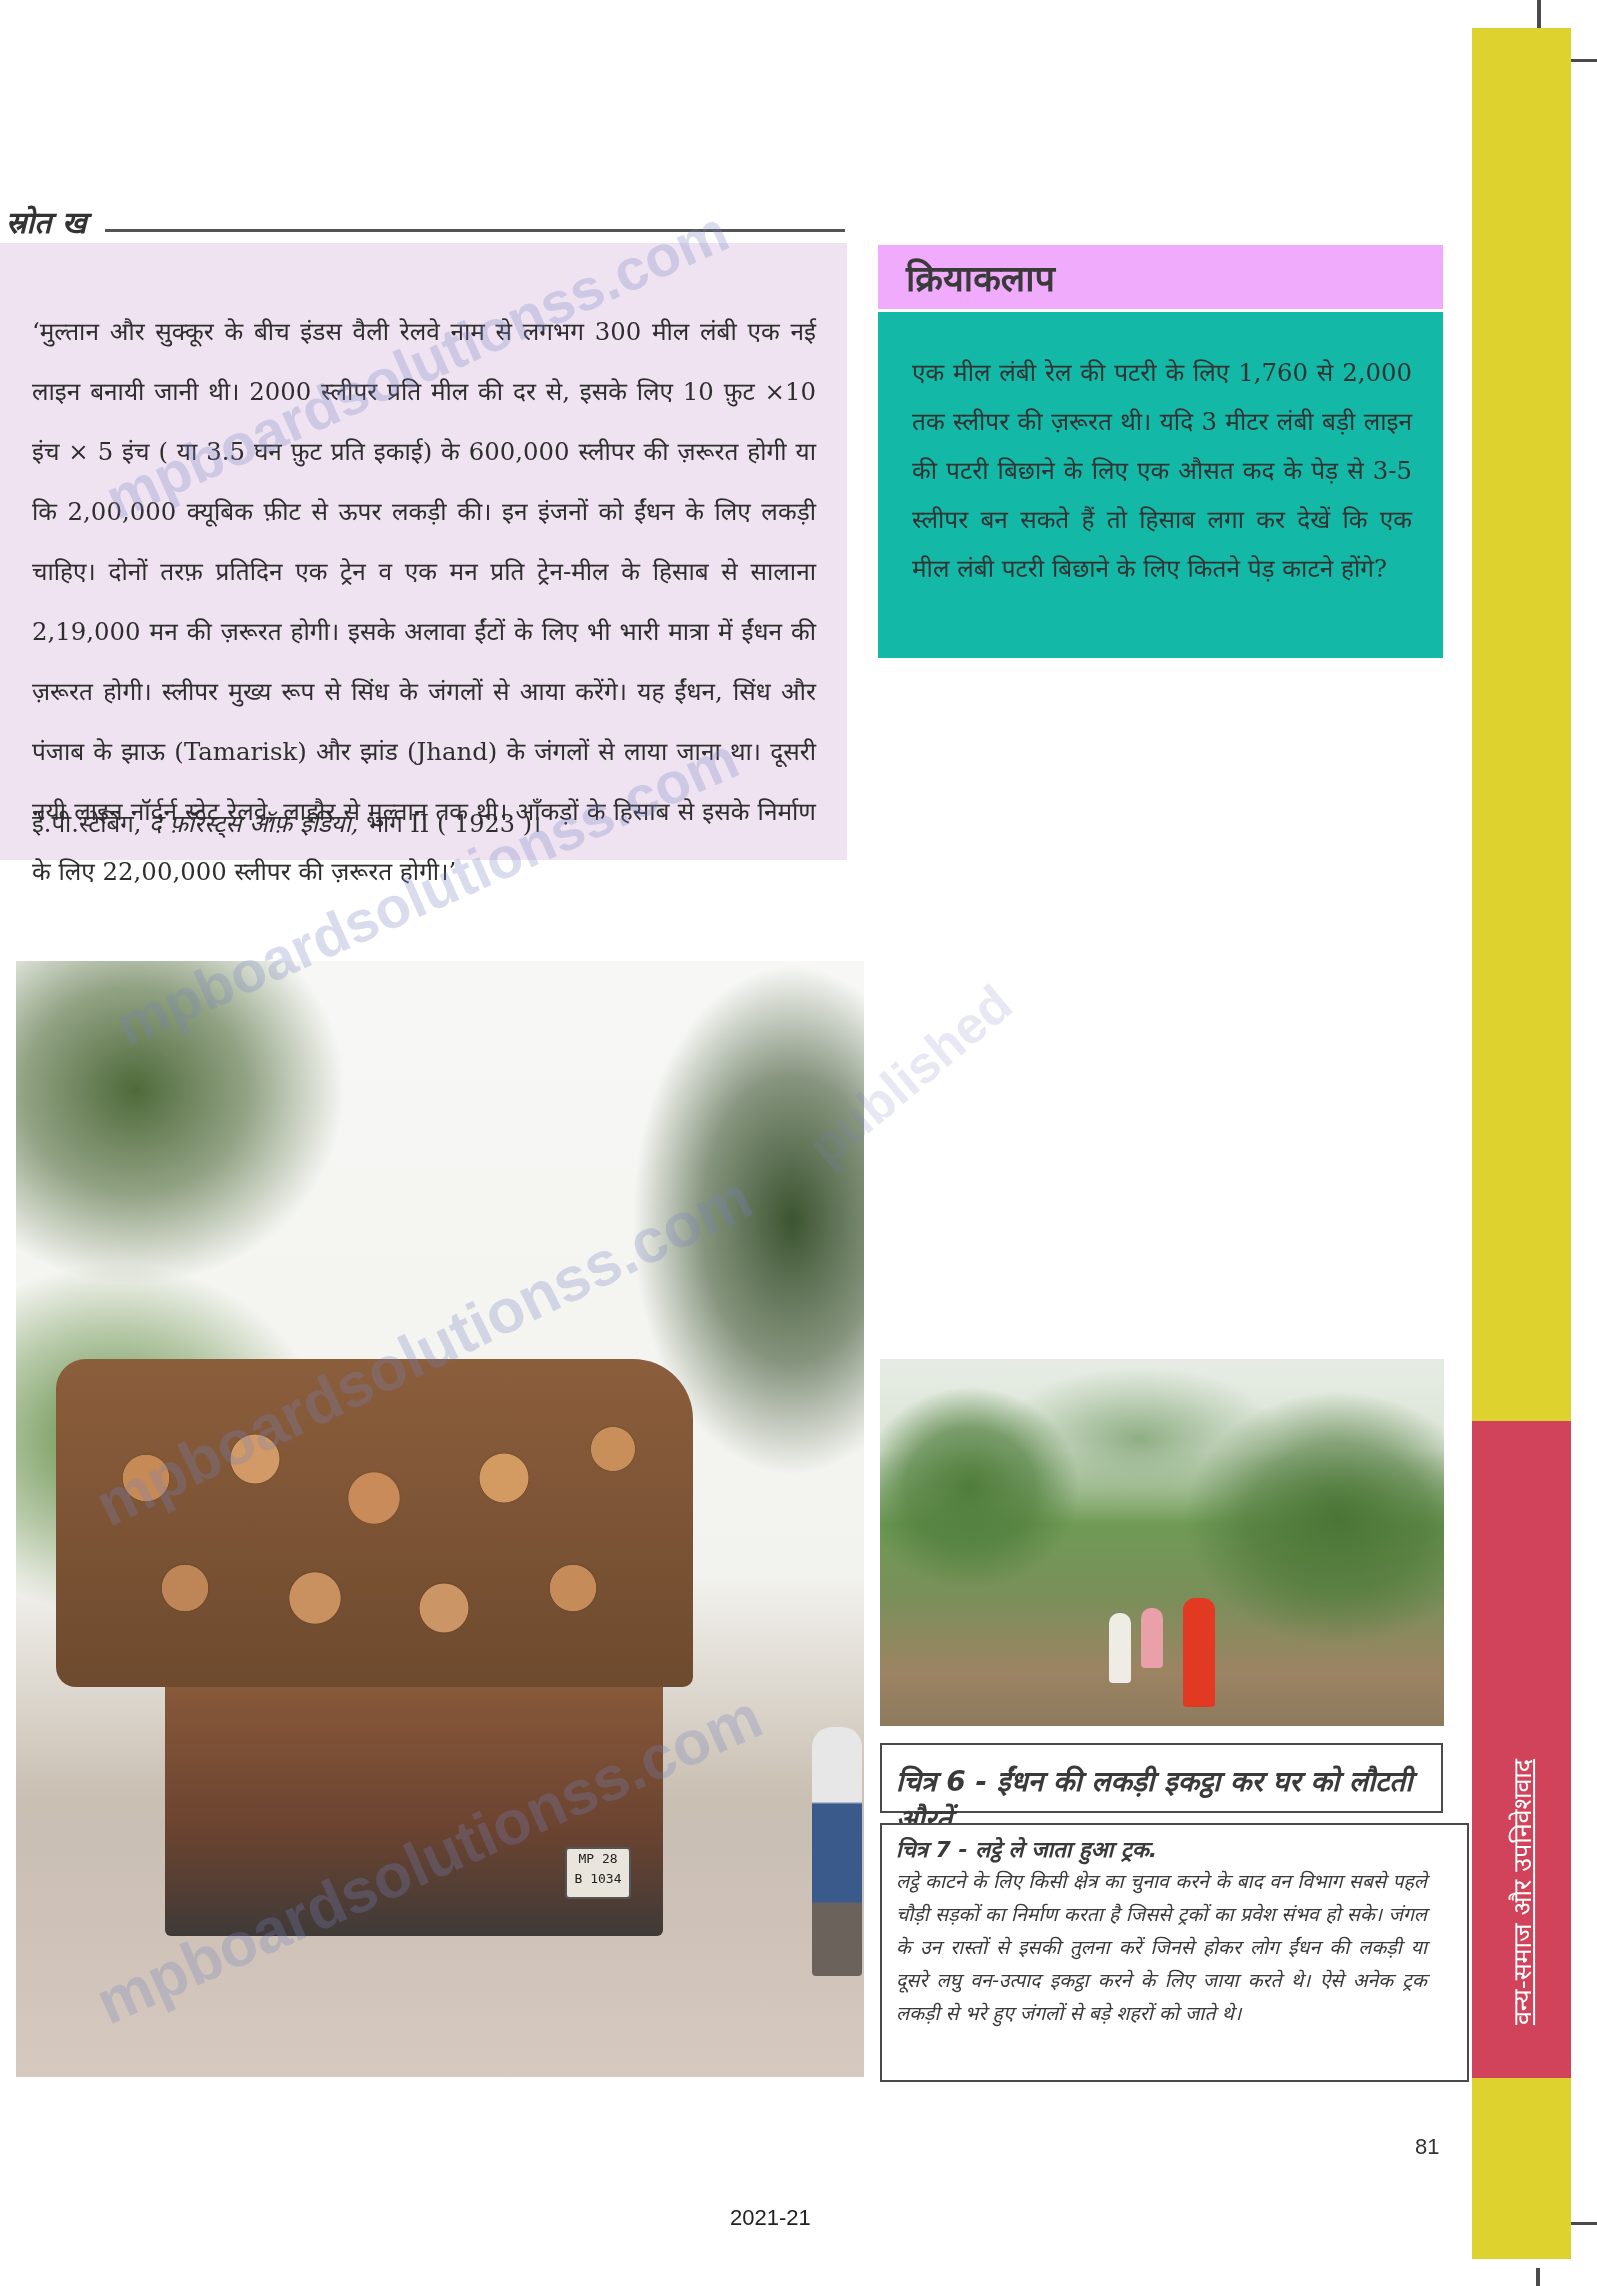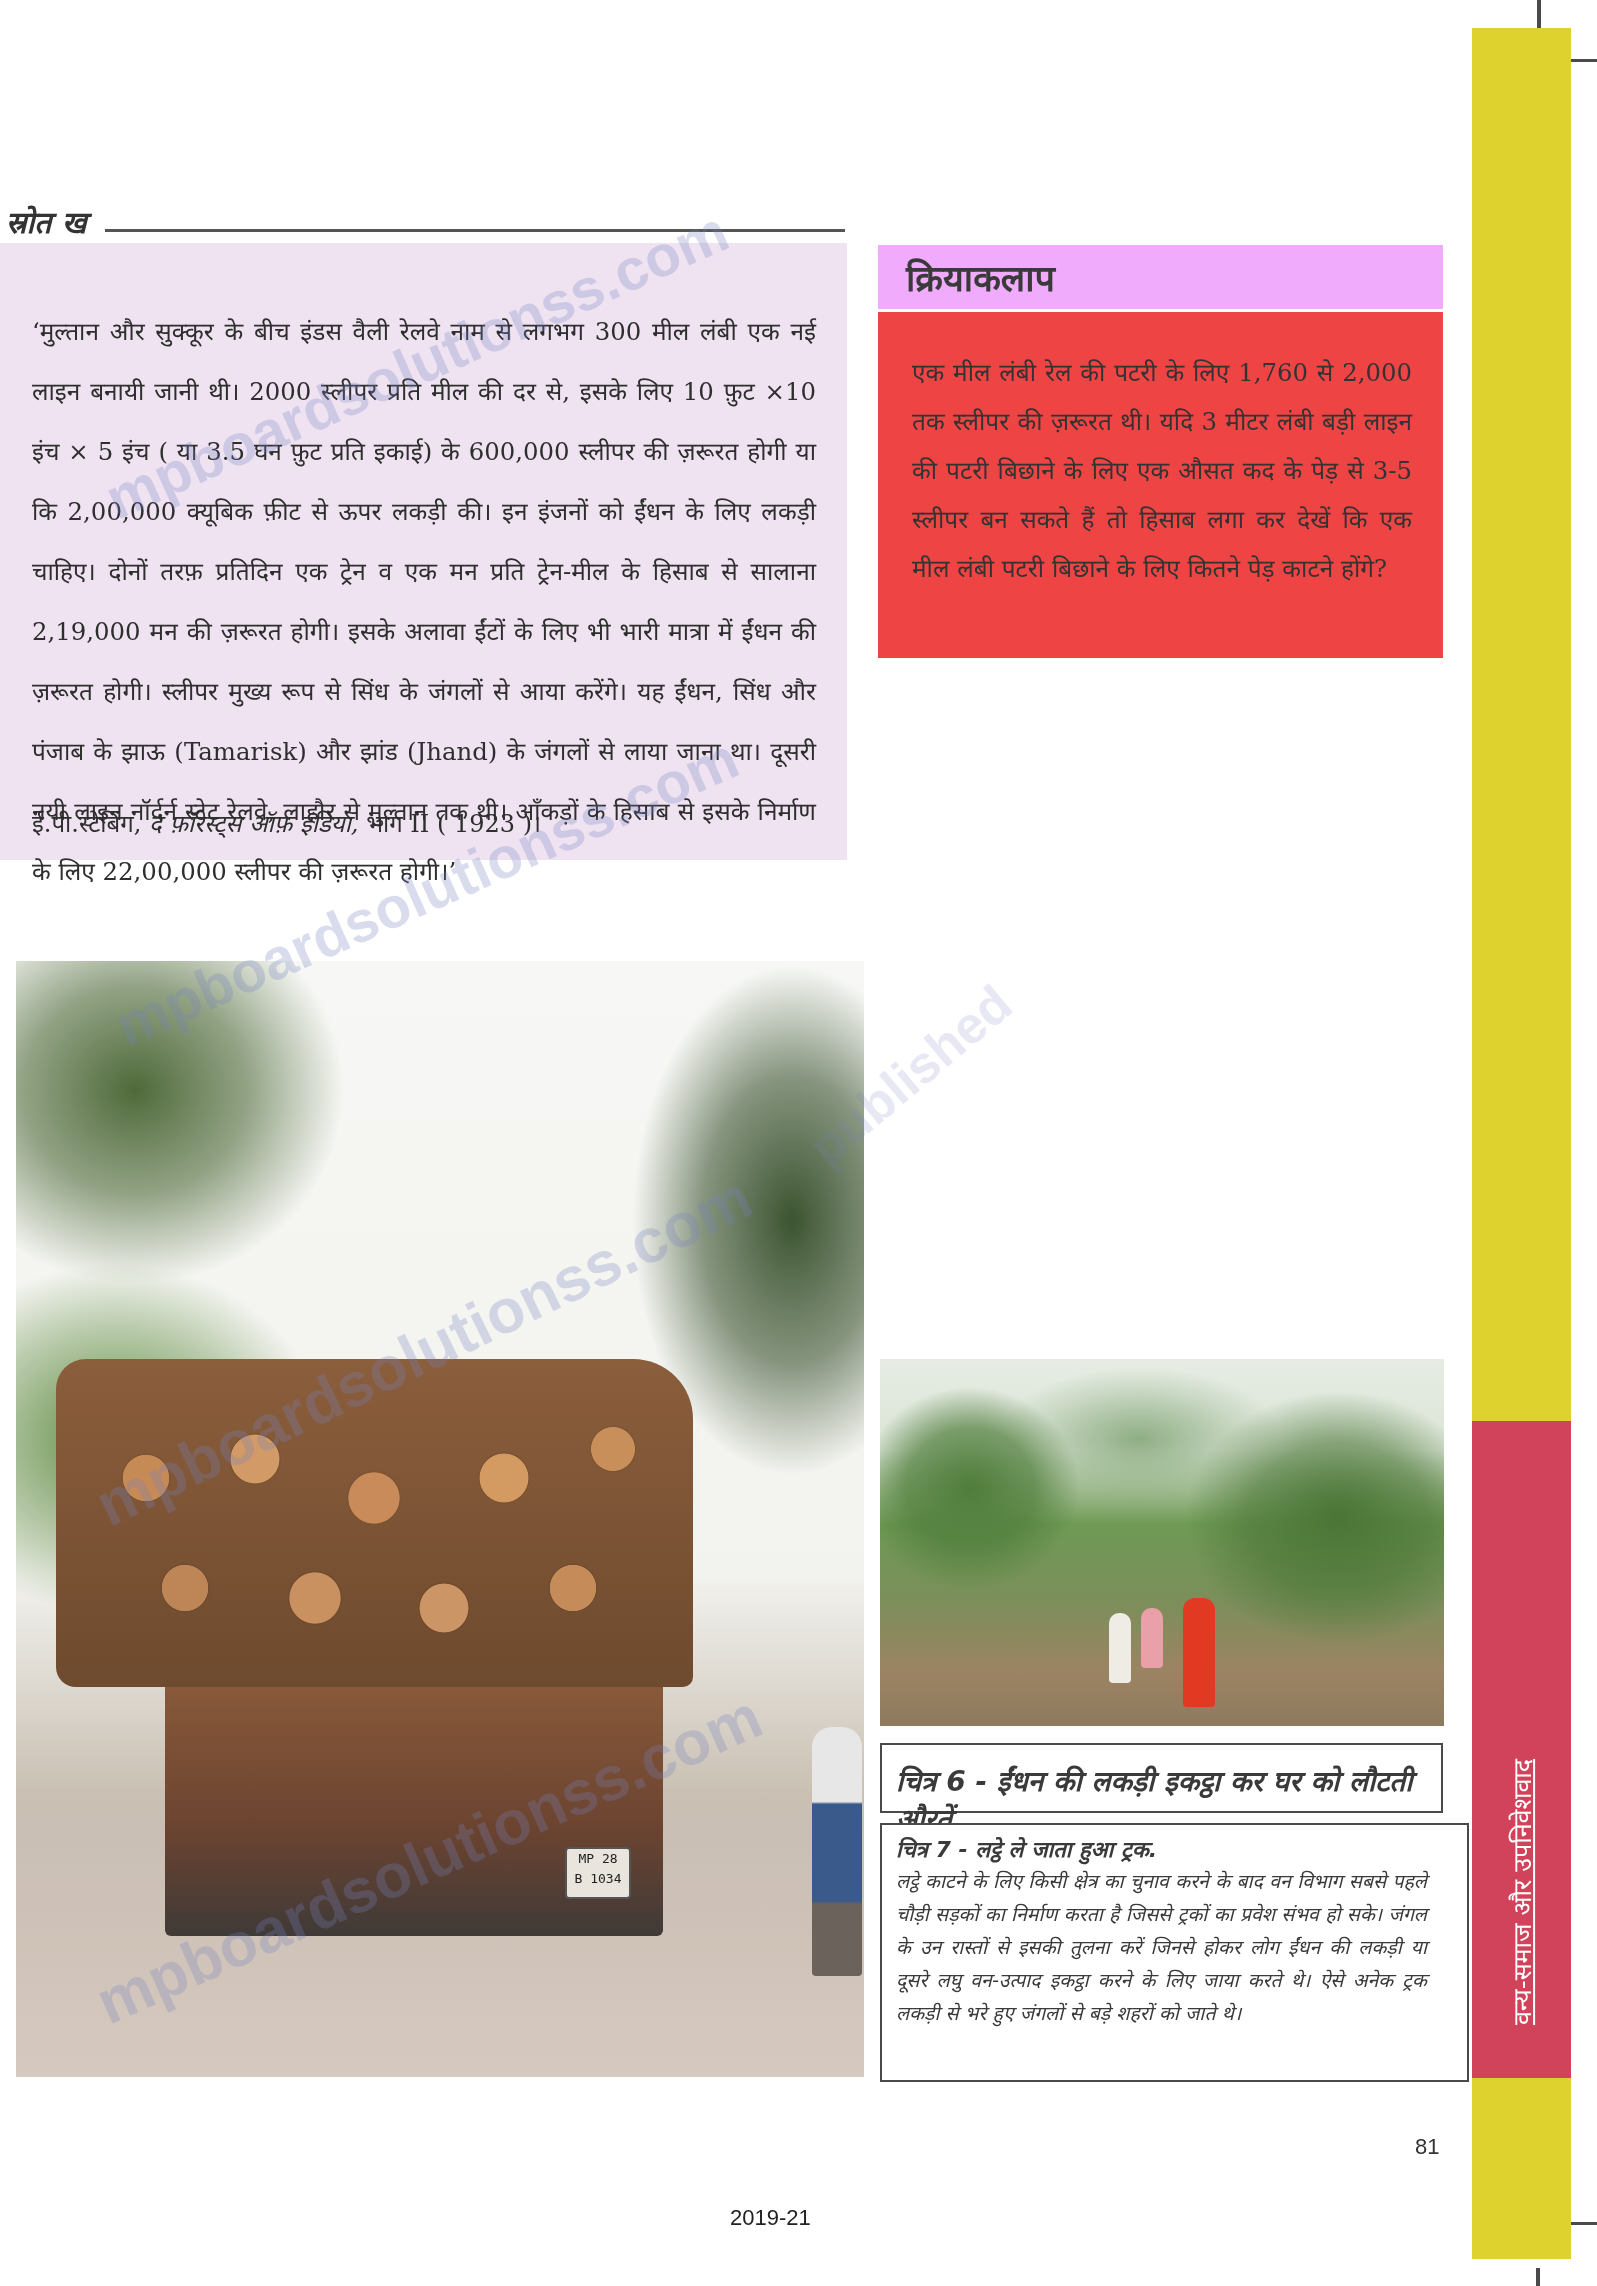--- a/index.html
+++ b/index.html
@@ -51,21 +51,21 @@
   .act-head {
     position: absolute; left: 878px; top: 245px; width: 565px; height: 64px;
     background: #f0abfc;
   }
   .act-title {
     position: absolute; left: 28px; top: 8px; font-size: 36px; font-weight: bold;
     font-family: "DejaVu Sans", sans-serif; color: #3a3a3a;
   }
   .act-body {
     position: absolute; left: 878px; top: 312px; width: 565px; height: 346px;
-    background: #ef4444;
+    background: #14b8a6;
   }
   .act-text {
     position: absolute; left: 34px; top: 36px; width: 500px;
     font-size: 24.4px; line-height: 49px; text-align: justify; color: #333;
   }
 
   
   .photo-truck {
     position: absolute; left: 16px; top: 961px; width: 848px; height: 1116px; overflow: hidden;
     background:
@@ -197,20 +197,20 @@
 
 <div class="cap6">
   <span>चित्र 6 - ईंधन की लकड़ी इकट्ठा कर घर को लौटती औरतें.</span>
 </div>
 <div class="cap7">
   <div class="cap7-title">चित्र 7 - लट्ठे ले जाता हुआ ट्रक.</div>
   <div class="cap7-text">लट्ठे काटने के लिए किसी क्षेत्र का चुनाव करने के बाद वन विभाग सबसे पहले चौड़ी सड़कों का निर्माण करता है जिससे ट्रकों का प्रवेश संभव हो सके। जंगल के उन रास्तों से इसकी तुलना करें जिनसे होकर लोग ईंधन की लकड़ी या दूसरे लघु वन-उत्पाद इकट्ठा करने के लिए जाया करते थे। ऐसे अनेक ट्रक लकड़ी से भरे हुए जंगलों से बड़े शहरों को जाते थे।</div>
 </div>
 
 <div class="page-num">81</div>
-<div class="footer-year">2019-21</div>
+<div class="footer-year">2021-21</div>
 
 <div class="watermark" style="left:109px; top:468px; font-size:58px; transform:rotate(-24deg);">mpboardsolutionss.com</div>
 <div class="watermark" style="left:119px; top:995px; font-size:58px; transform:rotate(-24deg);">mpboardsolutionss.com</div>
 <div class="watermark" style="left:100px; top:1473px; font-size:62px; transform:rotate(-26deg);">mpboardsolutionss.com</div>
 <div class="watermark" style="left:100px; top:1970px; font-size:62px; transform:rotate(-24deg);">mpboardsolutionss.com</div>
 <div class="watermark" style="left:816px; top:1124px; font-size:52px; transform:rotate(-40deg); color:rgba(120,130,190,0.18);">published</div>
 
 
 </body></html>

